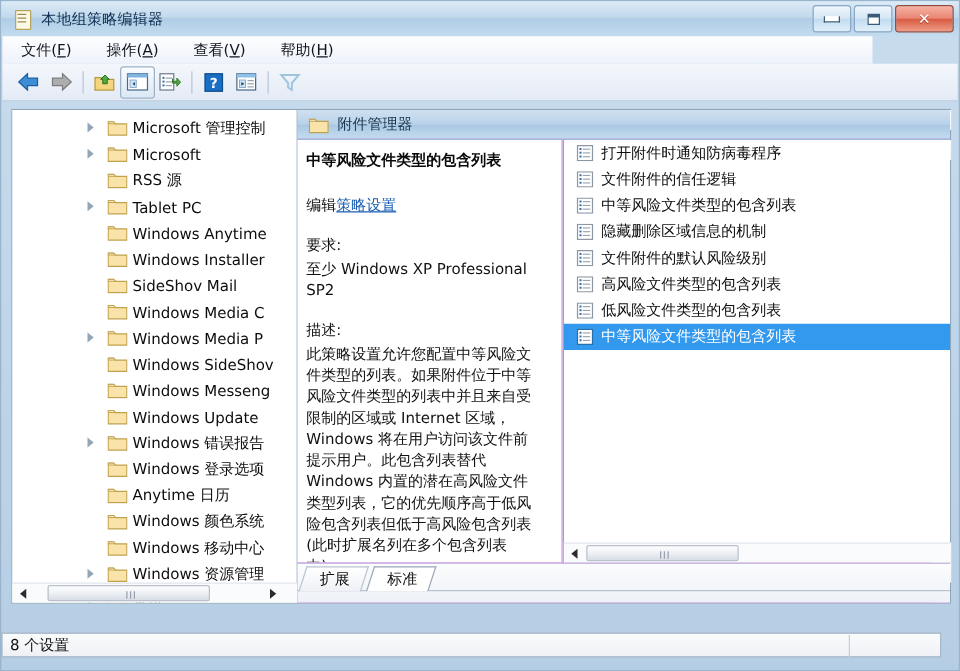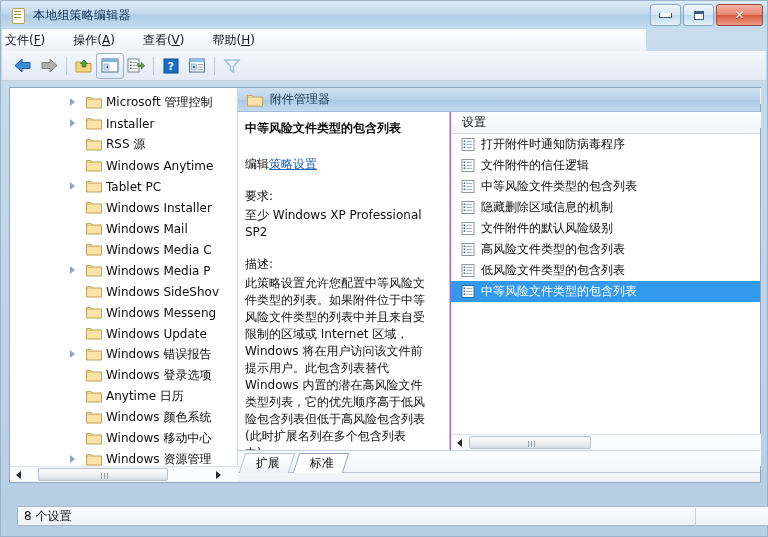--- a/index.html
+++ b/index.html
@@ -41,23 +41,23 @@
   .wbtn.close{
     width:45px;
     border-color:#9a4c42;
     background:linear-gradient(to bottom,#f6b2a4 0%,#e98672 48%,#d95b42 52%,#ef9c86 100%);
   }
   .gl-min{width:11px;height:4px;border:1px solid #3a5c7a;border-top:none;background:#fff;}
   .gl-max{width:10px;height:9px;border:1px solid #3a5c7a;border-top-width:3px;background:#fff;box-sizing:border-box;}
   .gl-x{color:#fff;font-size:12px;font-weight:bold;line-height:1;text-shadow:0 1px 0 #8e3c2e;}
   
   .menubar{
-    position:absolute;left:1px;top:28px;width:644px;height:22px;
+    position:absolute;left:1px;top:28px;width:696px;height:22px;
     background:linear-gradient(to bottom,#fdfeff 0%,#eef2fa 100%);
-    display:flex;align-items:center;box-sizing:border-box;
+    display:flex;align-items:center;padding-left:12px;box-sizing:border-box;
   }
   .menu-item{
     font-size:12px;color:#11161c;margin-right:22px;padding:2px 3px;cursor:default;
   }
   .menu-item u{text-decoration:underline;}
   
   .toolbar{
     position:absolute;left:1px;top:50px;width:764px;height:30px;
     background:linear-gradient(to bottom,#f4f7fc 0%,#e4ebf6 100%);
     display:flex;align-items:center;padding-left:8px;box-sizing:border-box;
@@ -184,21 +184,21 @@
   .tab.active{background:#fff;border-color:#98a6b6;}
   .tab-underline{
     position:absolute;left:0;top:21px;width:100%;height:1px;background:#b9c3cf;
   }
   .det-hscroll{
     position:absolute;left:213px;bottom:32px;right:0;height:16px;
     background:#fafbfc;border-top:1px solid #e2e7ee;box-sizing:border-box;
   }
   
   .statusbar{
-    position:absolute;left:16px;bottom:10px;width:752px;height:20px;
+    position:absolute;left:0;bottom:10px;width:752px;height:20px;
     background:linear-gradient(to bottom,#fafbfc,#eef1f6);
     border:1px solid #a9b8c8;box-sizing:border-box;
     display:flex;align-items:center;
   }
   .status-text{font-size:12px;color:#101010;padding-left:6px;}
   .status-sep{position:absolute;right:72px;top:1px;width:1px;height:18px;background:#c6d0dc;}
 </style>
 </head>
 <body>
 
@@ -311,67 +311,67 @@
             <span class="tlabel">Microsoft 管理控制</span>
           </div>
           <div class="tnode">
             <div class="tw"></div>
             <div class="fwrap">
               <svg width="16" height="14" viewBox="0 0 16 14">
                 <path d="M0.5 2.5 L5 2.5 L6.3 4 L15.5 4 L15.5 13 L0.5 13 Z" fill="#fae3a8" stroke="#c0a24e" stroke-width="1"></path>
                 <path d="M0.5 2.5 L5 2.5 L6.3 4 L0.5 4 Z" fill="#fdf3d4" stroke="#c0a24e" stroke-width="0.8"></path>
               </svg>
             </div>
-            <span class="tlabel">Installer</span>
+            <span class="tlabel">Microsoft</span>
           </div>
           <div class="tnode">
             <div class="fwrap">
               <svg width="16" height="14" viewBox="0 0 16 14">
                 <path d="M0.5 2.5 L5 2.5 L6.3 4 L15.5 4 L15.5 13 L0.5 13 Z" fill="#fae3a8" stroke="#c0a24e" stroke-width="1"></path>
                 <path d="M0.5 2.5 L5 2.5 L6.3 4 L0.5 4 Z" fill="#fdf3d4" stroke="#c0a24e" stroke-width="0.8"></path>
               </svg>
             </div>
             <span class="tlabel">RSS 源</span>
           </div>
           <div class="tnode">
+            <div class="tw"></div>
+            <div class="fwrap">
+              <svg width="16" height="14" viewBox="0 0 16 14">
+                <path d="M0.5 2.5 L5 2.5 L6.3 4 L15.5 4 L15.5 13 L0.5 13 Z" fill="#fae3a8" stroke="#c0a24e" stroke-width="1"></path>
+                <path d="M0.5 2.5 L5 2.5 L6.3 4 L0.5 4 Z" fill="#fdf3d4" stroke="#c0a24e" stroke-width="0.8"></path>
+              </svg>
+            </div>
+            <span class="tlabel">Tablet PC</span>
+          </div>
+          <div class="tnode">
             <div class="fwrap">
               <svg width="16" height="14" viewBox="0 0 16 14">
                 <path d="M0.5 2.5 L5 2.5 L6.3 4 L15.5 4 L15.5 13 L0.5 13 Z" fill="#fae3a8" stroke="#c0a24e" stroke-width="1"></path>
                 <path d="M0.5 2.5 L5 2.5 L6.3 4 L0.5 4 Z" fill="#fdf3d4" stroke="#c0a24e" stroke-width="0.8"></path>
               </svg>
             </div>
             <span class="tlabel">Windows Anytime</span>
           </div>
           <div class="tnode">
-            <div class="tw"></div>
-            <div class="fwrap">
-              <svg width="16" height="14" viewBox="0 0 16 14">
-                <path d="M0.5 2.5 L5 2.5 L6.3 4 L15.5 4 L15.5 13 L0.5 13 Z" fill="#fae3a8" stroke="#c0a24e" stroke-width="1"></path>
-                <path d="M0.5 2.5 L5 2.5 L6.3 4 L0.5 4 Z" fill="#fdf3d4" stroke="#c0a24e" stroke-width="0.8"></path>
-              </svg>
-            </div>
-            <span class="tlabel">Tablet PC</span>
-          </div>
-          <div class="tnode">
             <div class="fwrap">
               <svg width="16" height="14" viewBox="0 0 16 14">
                 <path d="M0.5 2.5 L5 2.5 L6.3 4 L15.5 4 L15.5 13 L0.5 13 Z" fill="#fae3a8" stroke="#c0a24e" stroke-width="1"></path>
                 <path d="M0.5 2.5 L5 2.5 L6.3 4 L0.5 4 Z" fill="#fdf3d4" stroke="#c0a24e" stroke-width="0.8"></path>
               </svg>
             </div>
             <span class="tlabel">Windows Installer</span>
           </div>
           <div class="tnode">
             <div class="fwrap">
               <svg width="16" height="14" viewBox="0 0 16 14">
                 <path d="M0.5 2.5 L5 2.5 L6.3 4 L15.5 4 L15.5 13 L0.5 13 Z" fill="#fae3a8" stroke="#c0a24e" stroke-width="1"></path>
                 <path d="M0.5 2.5 L5 2.5 L6.3 4 L0.5 4 Z" fill="#fdf3d4" stroke="#c0a24e" stroke-width="0.8"></path>
               </svg>
             </div>
-            <span class="tlabel">Windows Mail</span>
+            <span class="tlabel">SideShov Mail</span>
           </div>
           <div class="tnode">
             <div class="fwrap">
               <svg width="16" height="14" viewBox="0 0 16 14">
                 <path d="M0.5 2.5 L5 2.5 L6.3 4 L15.5 4 L15.5 13 L0.5 13 Z" fill="#fae3a8" stroke="#c0a24e" stroke-width="1"></path>
                 <path d="M0.5 2.5 L5 2.5 L6.3 4 L0.5 4 Z" fill="#fdf3d4" stroke="#c0a24e" stroke-width="0.8"></path>
               </svg>
             </div>
             <span class="tlabel">Windows Media C</span>
           </div>
@@ -539,23 +539,20 @@
           <div class="grip" style="top:140px;"></div>
           <div class="grip" style="top:143px;"></div>
           <div class="grip" style="top:146px;"></div>
         </div>
         <div class="sb-arrow sb-dn" style="width:16px;">
             <div class="tri-dn"></div>
           </div>
       </div>
 
       <div class="settings">
-        <div class="settings-head">
-          <span>设置</span>
-        </div>
         <div id="settings-rows">
             <div class="srow">
               <span class="sicon">
                 <svg width="14" height="13" viewBox="0 0 14 13">
                   <rect x="1" y="0.5" width="12" height="12" fill="#ffffff" stroke="#8c97a3" stroke-width="1"></rect>
                   <rect x="2.6" y="2.4" width="1.6" height="1.6" fill="#3b6ea5"></rect>
                   <rect x="2.6" y="5.4" width="1.6" height="1.6" fill="#3b6ea5"></rect>
                   <rect x="2.6" y="8.4" width="1.6" height="1.6" fill="#3b6ea5"></rect>
                   <rect x="5.2" y="2.9" width="6" height="0.9" fill="#97a3b0"></rect>
                   <rect x="5.2" y="5.9" width="6" height="0.9" fill="#97a3b0"></rect>

